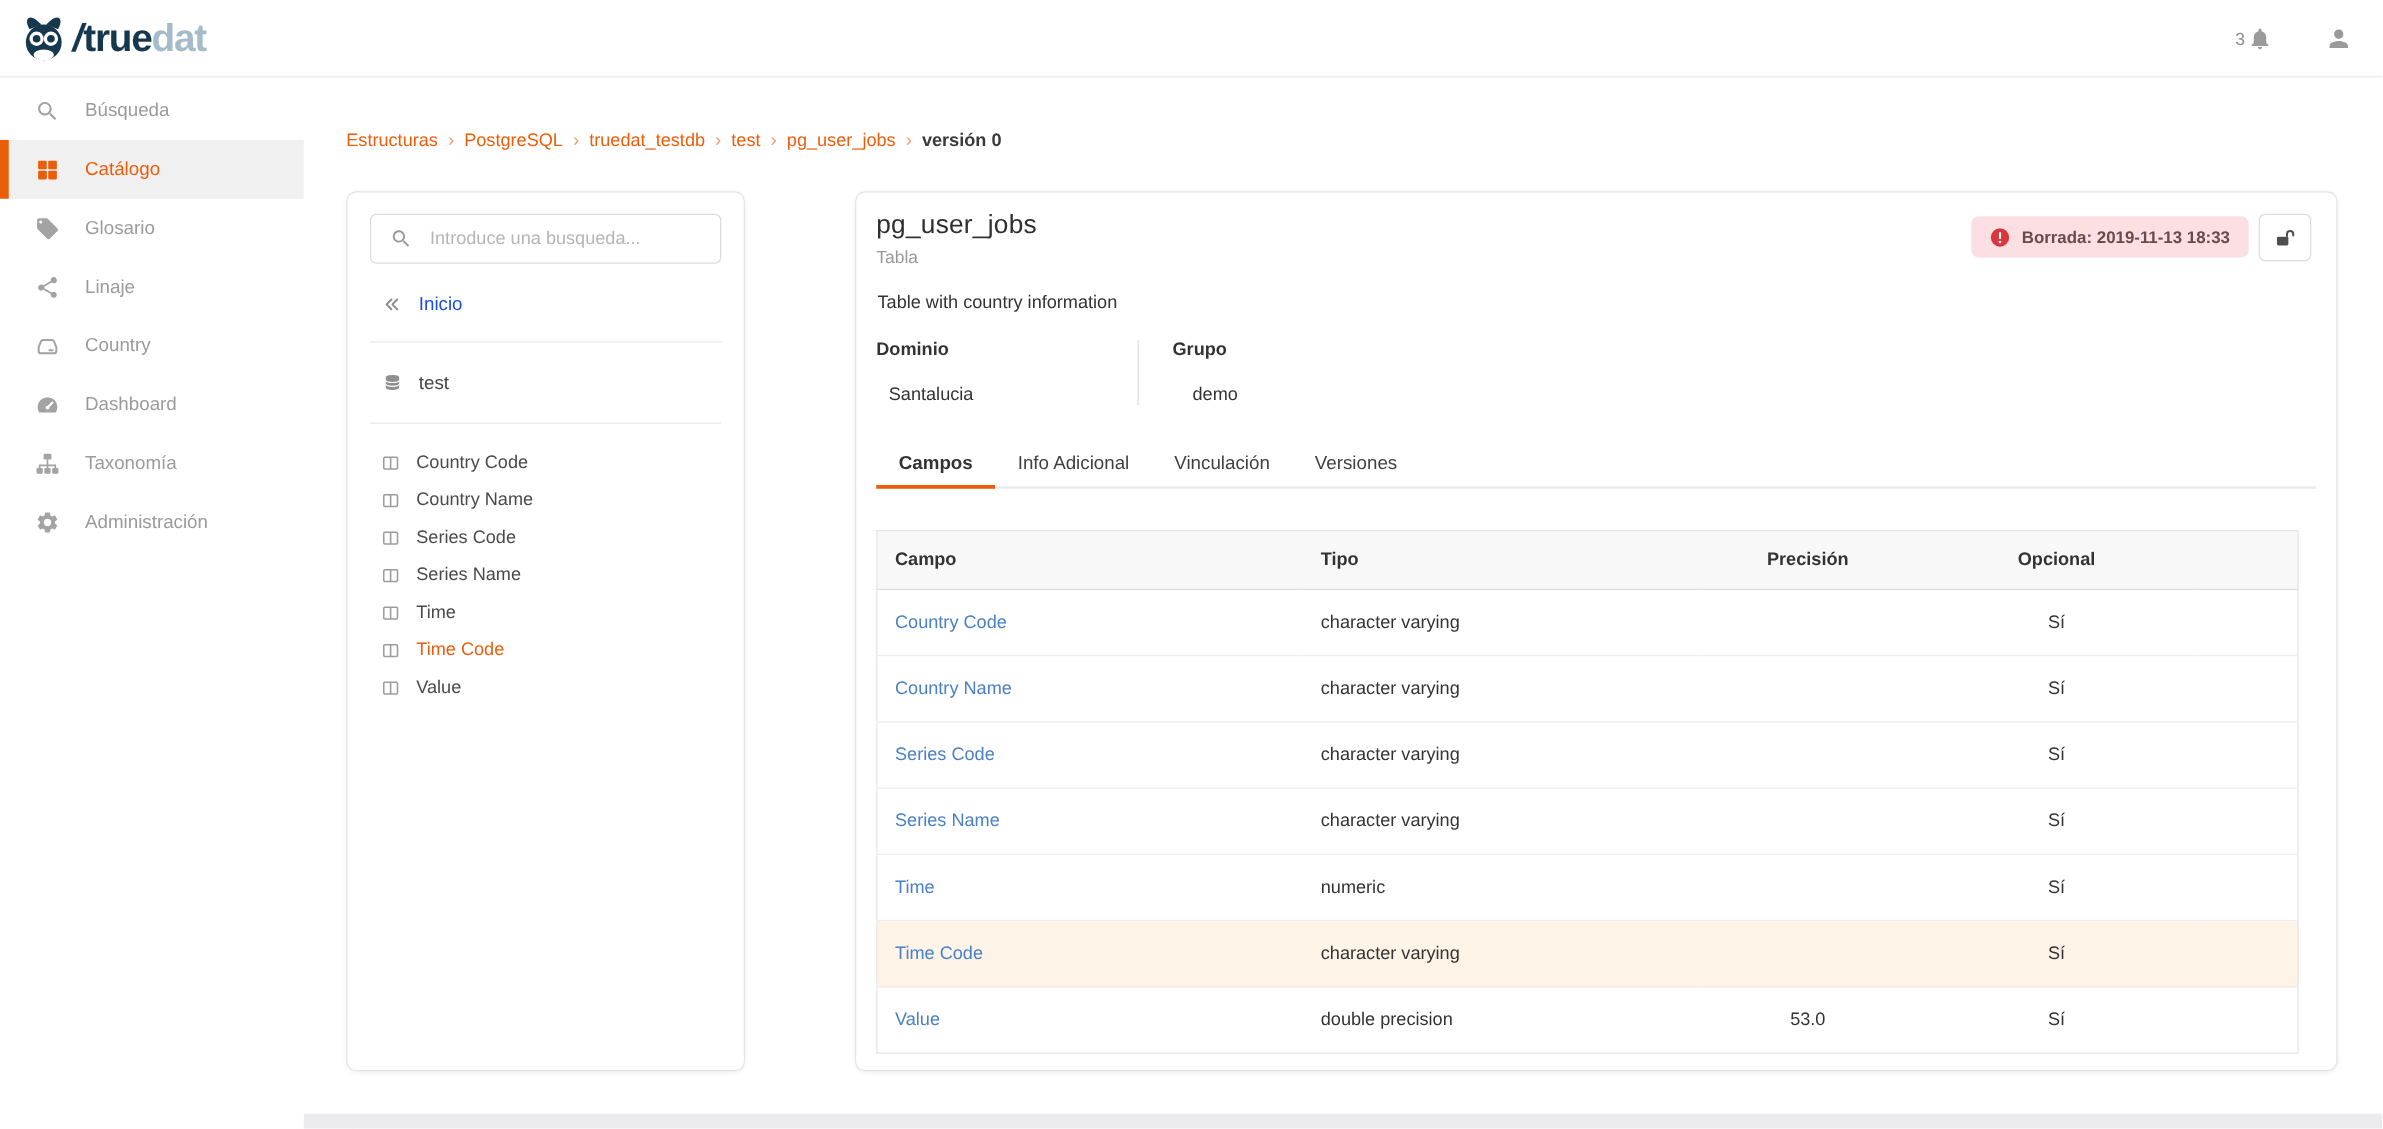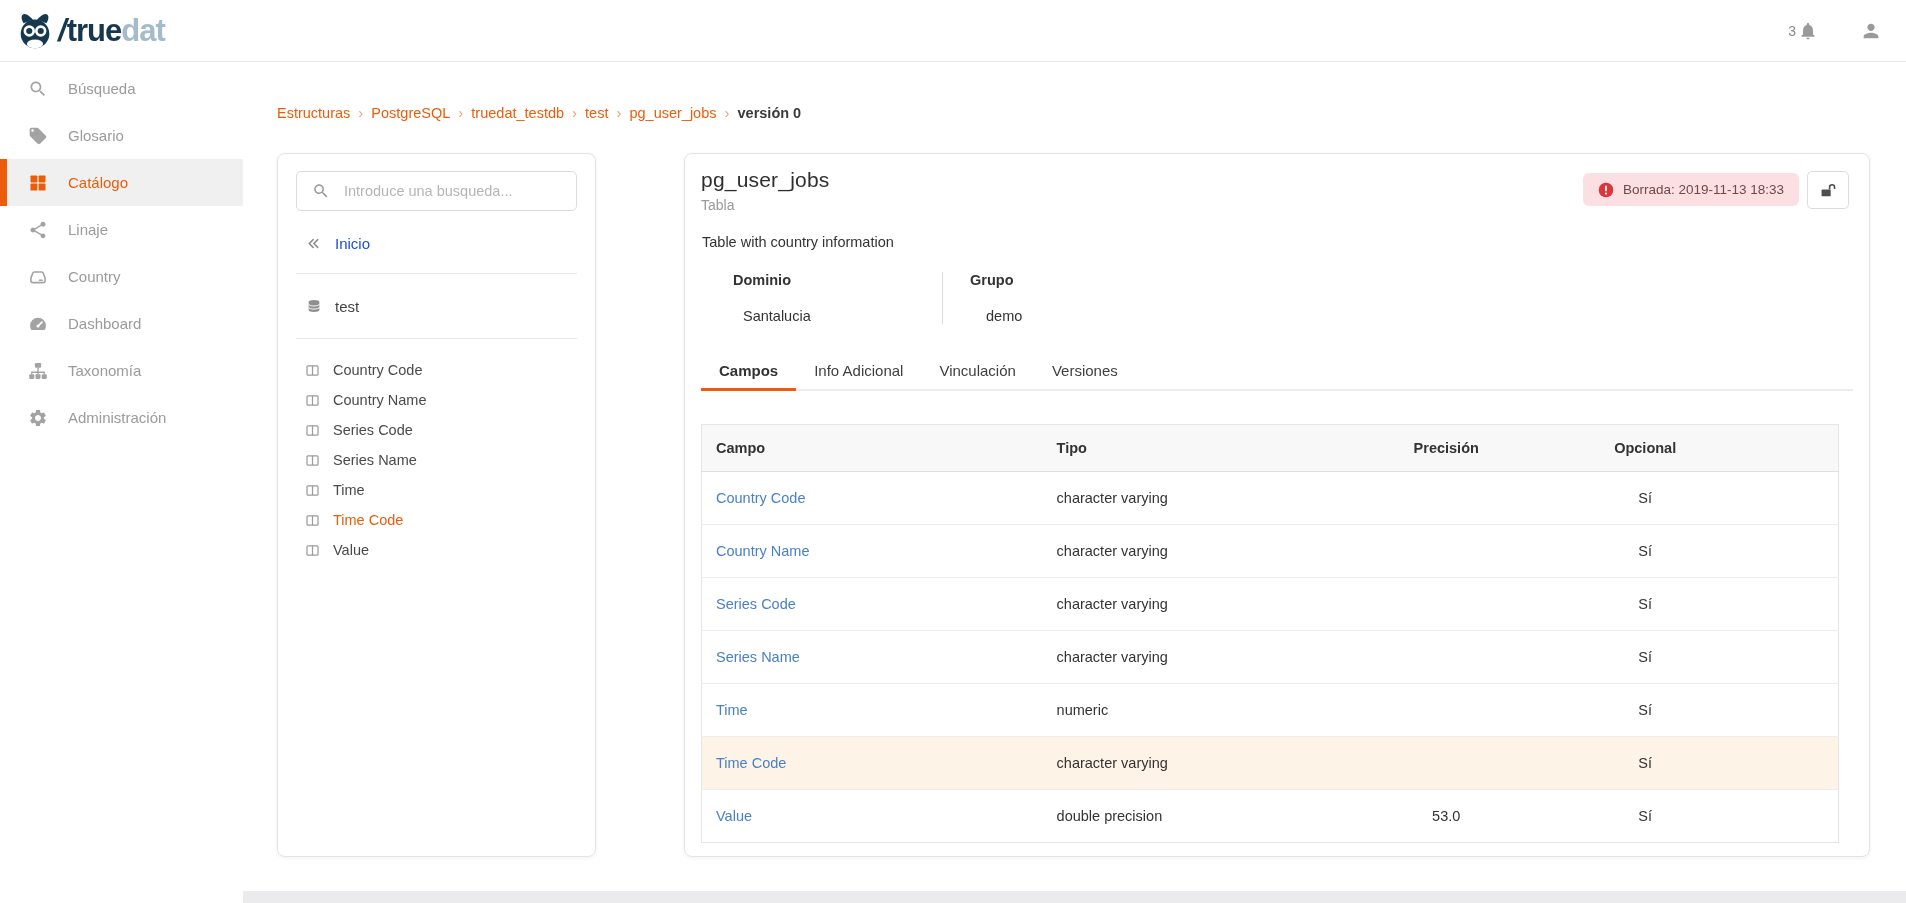--- a/index.html
+++ b/index.html
@@ -80,28 +80,28 @@
   .tree-item.selected{color:var(--accent);}
 
   
   .structure{left:441px; top:91px; width:1186px; height:704px;}
   .m-title{position:absolute; left:16px; top:14px;}
   .m-title h1{font-size:21px; font-weight:normal; color:#2f2f2f; letter-spacing:.2px;}
   .m-subtitle{font-size:14px; color:#9a9a9a; margin-top:5px;}
   .m-badge{position:absolute; right:70px; top:19px; height:33px; background:var(--badge-bg);
     border-radius:6px; display:flex; align-items:center; padding:0 15px; gap:9px;}
   .m-badge .w-icon{width:16px; height:16px;}
-  .m-badge .b-text{font-size:13.5px; font-weight:normal; color:#6d4a4a;}
+  .m-badge .b-text{font-size:13.5px; font-weight:bold; color:#6d4a4a;}
   .m-lock{position:absolute; right:20px; top:17px; width:42px; height:38px;
     border:1px solid #dcdcdc; border-radius:5px; background:#fff; cursor:pointer;
     display:flex; align-items:center; justify-content:center;}
   .m-lock .l-icon{width:19px; height:19px; color:#4f4f4f;}
   .m-desc{position:absolute; left:17px; top:80px; font-size:14.5px; color:#333;}
   .m-meta{position:absolute; left:16px; top:118px; display:flex;}
-  .meta-col1{width:209px;margin-left:32px;}
+  .meta-col1{width:209px;}
   .meta-col2{border-left:1px solid #ddd; padding-left:27px;}
   .meta-label{font-size:14.5px; font-weight:bold; color:#333;}
   .meta-value{font-size:14.5px; color:#333; margin-top:20px; padding-left:10px;}
   .meta-col2 .meta-value{padding-left:16px;}
 
   .m-tabs{position:absolute; left:16px; right:16px; top:199px; height:38px;
     display:flex; border-bottom:2px solid #ececec;}
   .tab{position:relative; padding:0 18px; font-size:15px; color:#3f3f3f;
     line-height:36px; cursor:pointer; white-space:nowrap;}
   .tab.active{font-weight:bold; color:#333;}
@@ -161,40 +161,40 @@
 <aside class="sidebar">
   <nav class="side-nav">
       <div class="side-item">
        <span class="icon s-icon">
           <svg viewBox="0 0 24 24">
             <path fill="currentColor" d="M15.5 14h-.79l-.28-.27C15.41 12.59 16 11.11 16 9.5 16 5.91 13.09 3 9.5 3S3 5.91 3 9.5 5.91 16 9.5 16c1.61 0 3.09-.59 4.23-1.57l.27.28v.79l5 5L20.49 19l-5-5zm-6 0C7.01 14 5 11.99 5 9.5S7.01 5 9.5 5 14 7.01 14 9.5 11.99 14 9.5 14z"></path>
           </svg>
         </span>
        <span class="s-label">Búsqueda</span>
      </div>
-      <div class="side-item">
-       <span class="icon s-icon">
-          <svg viewBox="0 0 24 24">
-            <path fill="currentColor" d="M21.41 11.58l-9-9C12.05 2.22 11.55 2 11 2H4c-1.1 0-2 .9-2 2v7c0 .55.22 1.05.59 1.42l9 9c.36.36.86.58 1.41.58.55 0 1.05-.22 1.41-.59l7-7c.37-.36.59-.86.59-1.41 0-.55-.23-1.06-.59-1.42zM5.5 7C4.67 7 4 6.33 4 5.5S4.67 4 5.5 4 7 4.67 7 5.5 6.33 7 5.5 7z"></path>
-          </svg>
-        </span>
-       <span class="s-label">Glosario</span>
-     </div>
       <div class="side-item active">
        <span class="icon s-icon">
           <svg viewBox="0 0 24 24">
             <g fill="currentColor">
               <rect x="3" y="3" width="8.3" height="8.3" rx="1"></rect>
               <rect x="12.7" y="3" width="8.3" height="8.3" rx="1"></rect>
               <rect x="3" y="12.7" width="8.3" height="8.3" rx="1"></rect>
               <rect x="12.7" y="12.7" width="8.3" height="8.3" rx="1"></rect>
             </g>
           </svg>
         </span>
        <span class="s-label">Catálogo</span>
+     </div>
+      <div class="side-item">
+       <span class="icon s-icon">
+          <svg viewBox="0 0 24 24">
+            <path fill="currentColor" d="M21.41 11.58l-9-9C12.05 2.22 11.55 2 11 2H4c-1.1 0-2 .9-2 2v7c0 .55.22 1.05.59 1.42l9 9c.36.36.86.58 1.41.58.55 0 1.05-.22 1.41-.59l7-7c.37-.36.59-.86.59-1.41 0-.55-.23-1.06-.59-1.42zM5.5 7C4.67 7 4 6.33 4 5.5S4.67 4 5.5 4 7 4.67 7 5.5 6.33 7 5.5 7z"></path>
+          </svg>
+        </span>
+       <span class="s-label">Glosario</span>
      </div>
       <div class="side-item">
        <span class="icon s-icon">
           <svg viewBox="0 0 24 24">
             <path fill="currentColor" d="M18 16.08c-.76 0-1.44.3-1.96.77L8.91 12.7c.05-.23.09-.46.09-.7s-.04-.47-.09-.7l7.05-4.11c.54.5 1.25.81 2.04.81 1.66 0 3-1.34 3-3s-1.34-3-3-3-3 1.34-3 3c0 .24.04.47.09.7L8.04 9.81C7.5 9.31 6.79 9 6 9c-1.66 0-3 1.34-3 3s1.34 3 3 3c.79 0 1.5-.31 2.04-.81l7.12 4.16c-.05.21-.08.43-.08.65 0 1.61 1.31 2.92 2.92 2.92 1.61 0 2.92-1.31 2.92-2.92s-1.31-2.92-2.92-2.92z"></path>
           </svg>
         </span>
        <span class="s-label">Linaje</span>
      </div>
       <div class="side-item">

